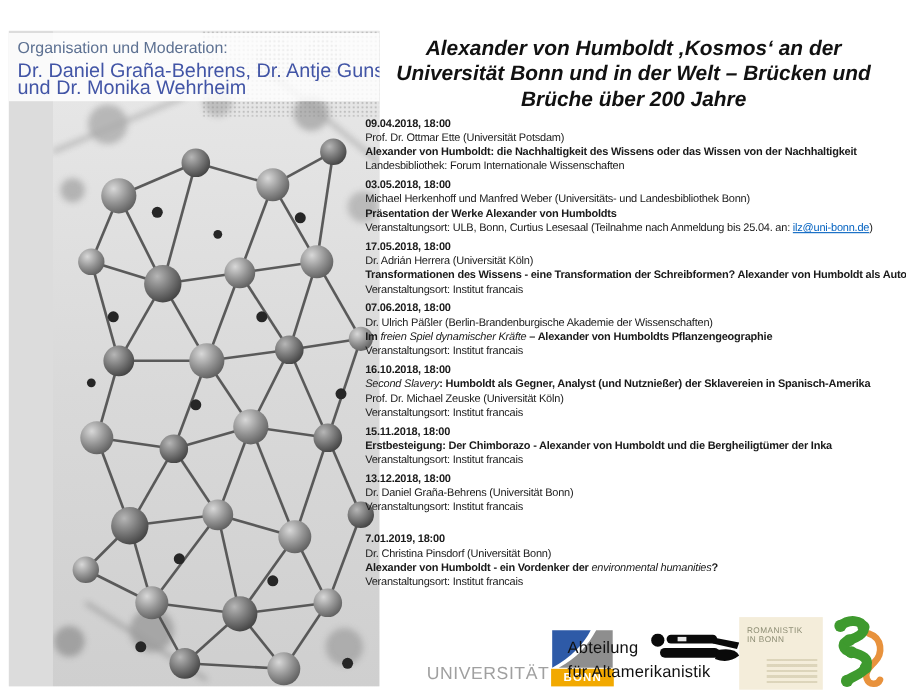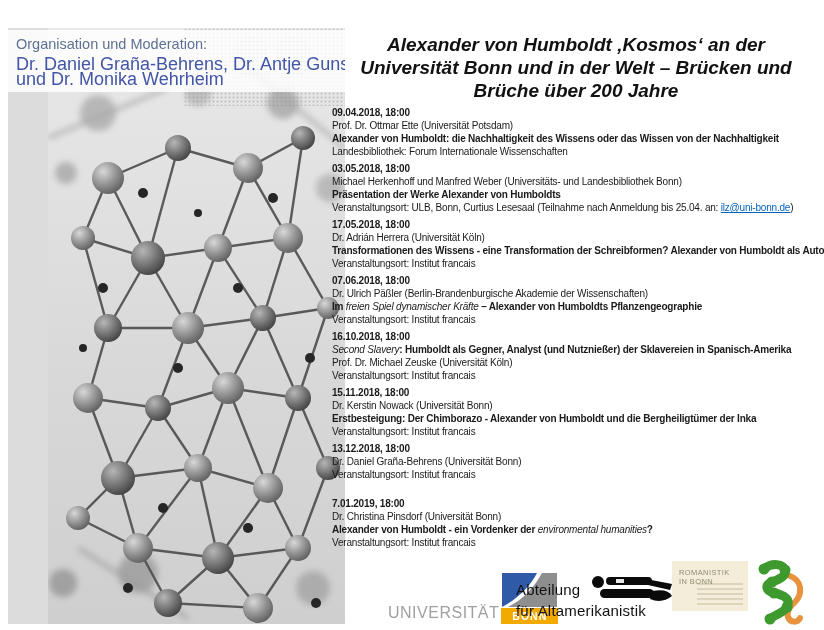--- a/index.html
+++ b/index.html
@@ -33,21 +33,21 @@
   .unibonn .uniword{font-size:16px;letter-spacing:0.5px;color:#a0a0a0;margin-right:2px;margin-bottom:2px;}
   .unibonn .emblem-col{display:flex;flex-direction:column;}
   .goldbar{width:57px;height:16px;background:var(--bonn-gold,#F2A900);display:flex;align-items:center;justify-content:center;}
   .goldbar span{color:#fff;font-weight:bold;font-size:10.5px;letter-spacing:1px;}
 
   .alta{position:absolute;left:516px;top:20px;color:#111;}
   .alta .row1{display:flex;align-items:center;}
   .alta .t{font-size:15px;letter-spacing:0.2px;}
   .alta svg{margin-left:6px;}
 
-  .romanistik{position:absolute;left:672px;top:5px;width:76px;height:50px;background:#f4edda;
+  .romanistik{position:absolute;left:672px;top:5px;width:76px;height:66px;background:#f4edda;
               box-sizing:border-box;padding:7px 0 0 7px;}
   .romanistik .t{font-size:7.5px;letter-spacing:0.4px;color:#8d8d74;line-height:9px;}
   .romanistik .ghost{position:absolute;right:5px;bottom:6px;width:46px;height:22px;
       background:repeating-linear-gradient(rgba(160,150,105,0.28) 0 2px, transparent 2px 5px);}
 
   .serpent{position:absolute;left:750px;top:4px;}
 </style>
 </head>
 <body>
 
@@ -237,21 +237,20 @@
       <div class="ev-line"><span>Veranstaltungsort: Institut francais</span></div>
     </div>
     <div class="event">
       <div class="ev-line"><span class="b">16.10.2018, 18:00</span></div>
       <div class="ev-line"><span class="i">Second Slavery</span><span class="b">: Humboldt als Gegner, Analyst (und Nutznießer) der Sklavereien in Spanisch-Amerika</span></div>
       <div class="ev-line"><span>Prof. Dr. Michael Zeuske (Universität Köln)</span></div>
       <div class="ev-line"><span>Veranstaltungsort: Institut francais</span></div>
     </div>
     <div class="event">
       <div class="ev-line"><span class="b">15.11.2018, 18:00</span></div>
-      <div class="ev-line"><span>Dr. Kerstin Nowack (Universität Bonn)</span></div>
       <div class="ev-line"><span class="b">Erstbesteigung: Der Chimborazo - Alexander von Humboldt und die Bergheiligtümer der Inka</span></div>
       <div class="ev-line"><span>Veranstaltungsort: Institut francais</span></div>
     </div>
     <div class="event">
       <div class="ev-line"><span class="b">13.12.2018, 18:00</span></div>
       <div class="ev-line"><span>Dr. Daniel Graña-Behrens (Universität Bonn)</span></div>
       <div class="ev-line"><span>Veranstaltungsort: Institut francais</span></div>
     </div>
     <div class="event">
       <div class="ev-line"><span class="b">7.01.2019, 18:00</span></div>

